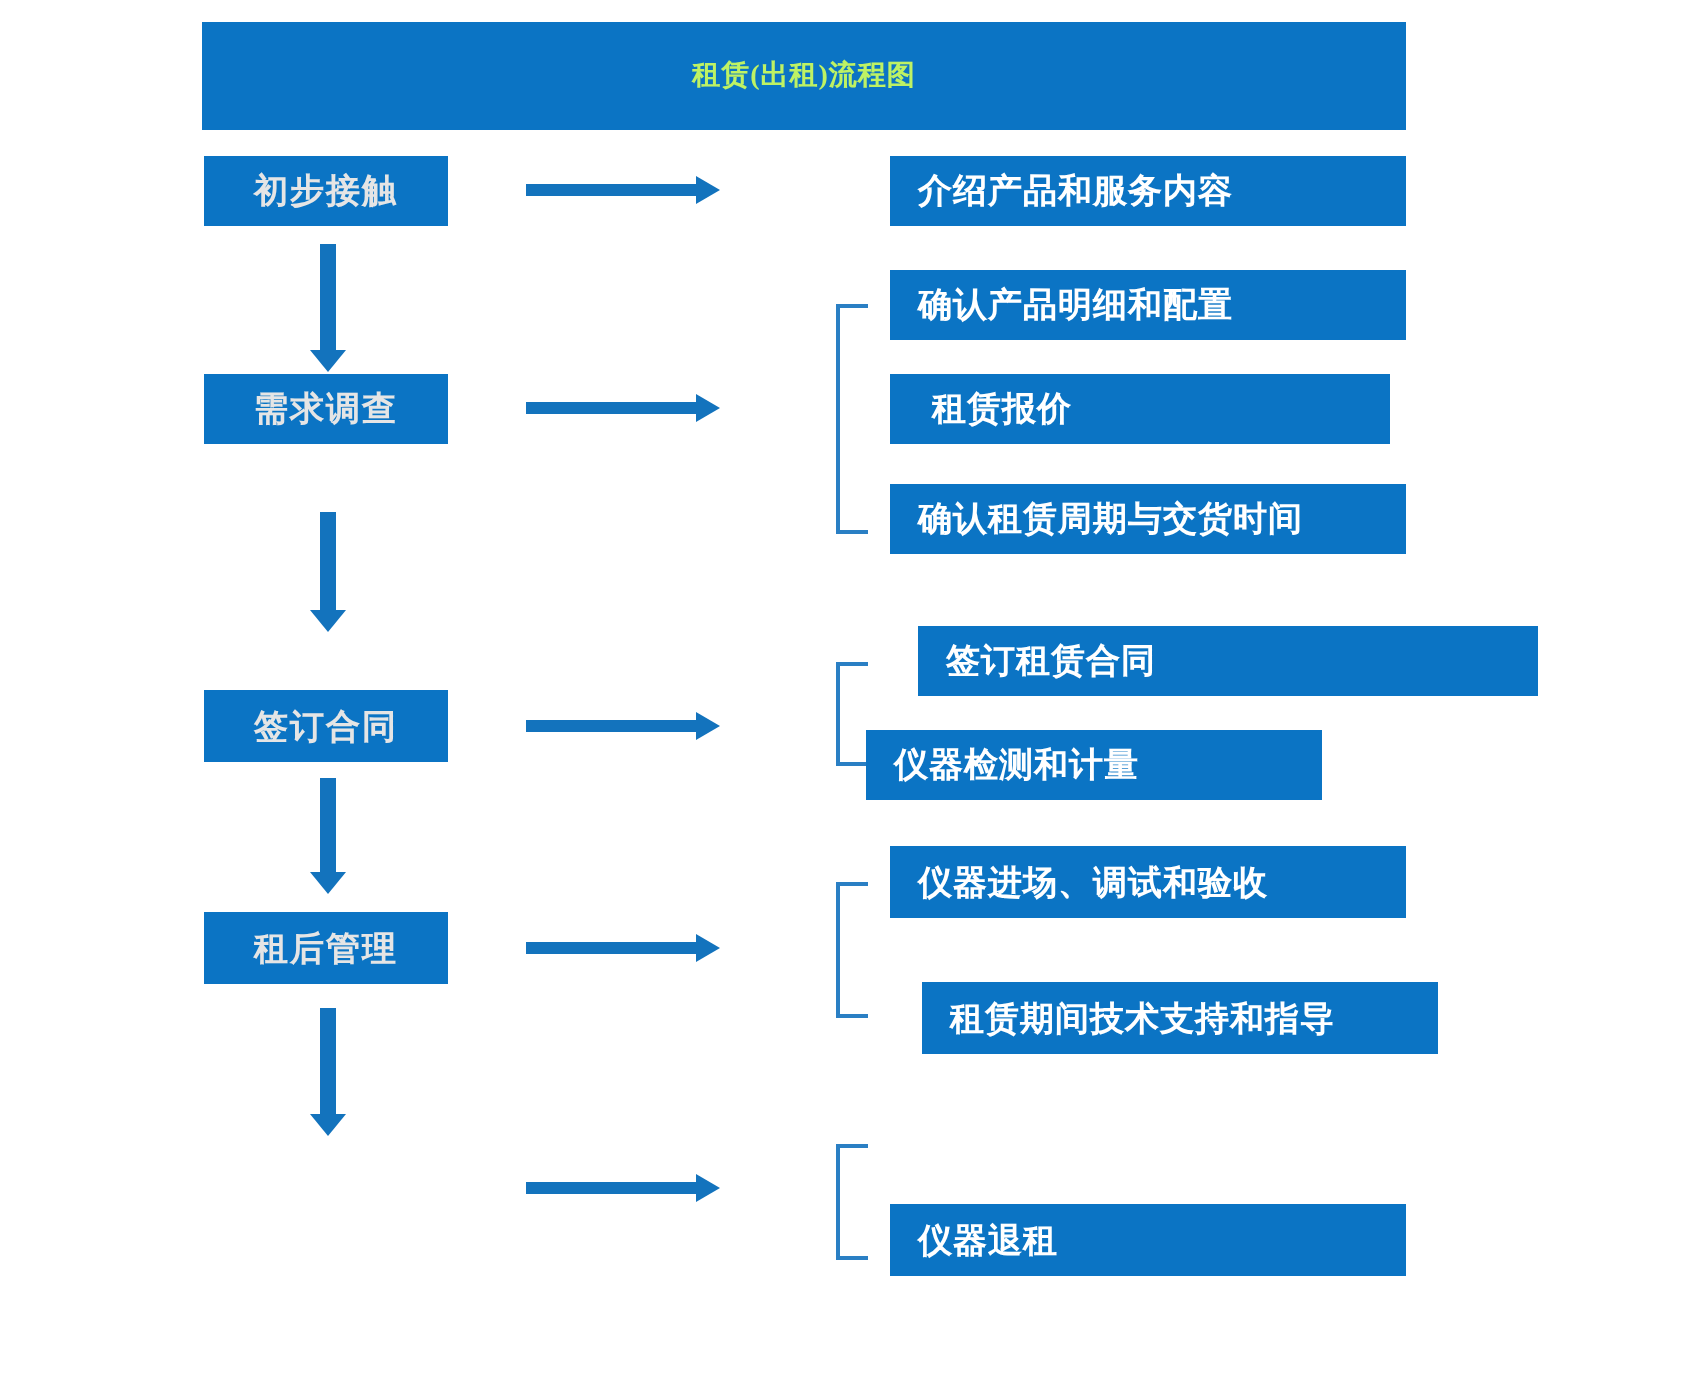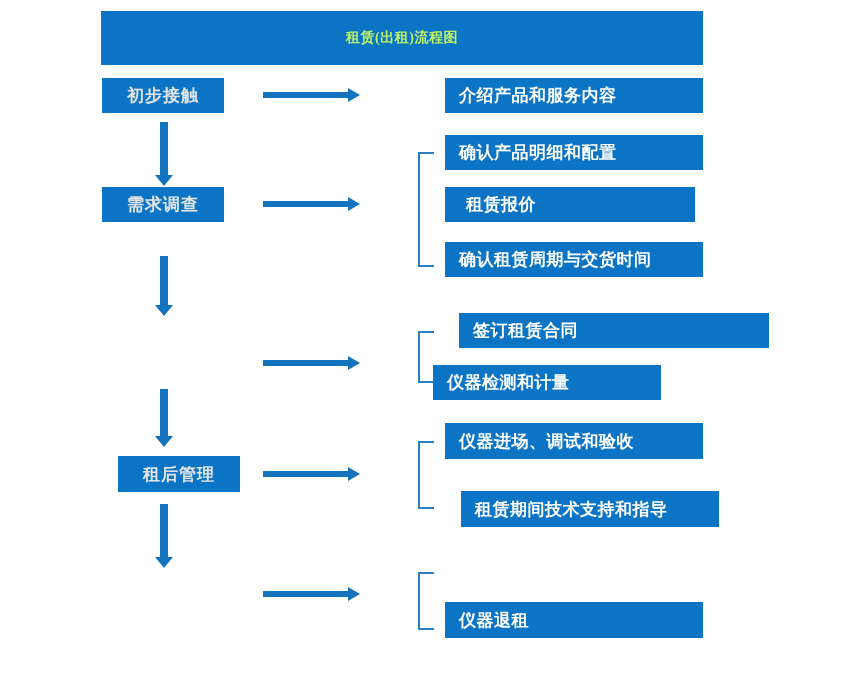--- a/index.html
+++ b/index.html
@@ -123,22 +123,23 @@
 <body>
 
 <div id="flow-canvas">
 
   <div class="title-bar">租赁(出租)流程图</div>
 
   <div class="stage-box" style="left:102px; top:78px; width:122px; height:35px;">初步接触</div>
 
   <div class="stage-box" style="left:102px; top:187px; width:122px; height:35px;">需求调查</div>
 
-
-  <div class="stage-box" style="left:118px; top:456px; width:122px; height:36px;">租后管理</div>
+  <div class="stage-box" style="left:102px; top:345px; width:122px; height:36px;">签订合同</div>
+
+  <div class="stage-box" style="left:102px; top:456px; width:122px; height:36px;">租后管理</div>
 
 
   <div class="v-arrow" style="left:155px; top:122px; height:64px;">
     <div class="shaft" style="height:53px;"></div>
     <div class="head" style="top:53px;"></div>
   </div>
 
   <div class="v-arrow" style="left:155px; top:256px; height:60px;">
     <div class="shaft" style="height:49px;"></div>
     <div class="head" style="top:49px;"></div>

